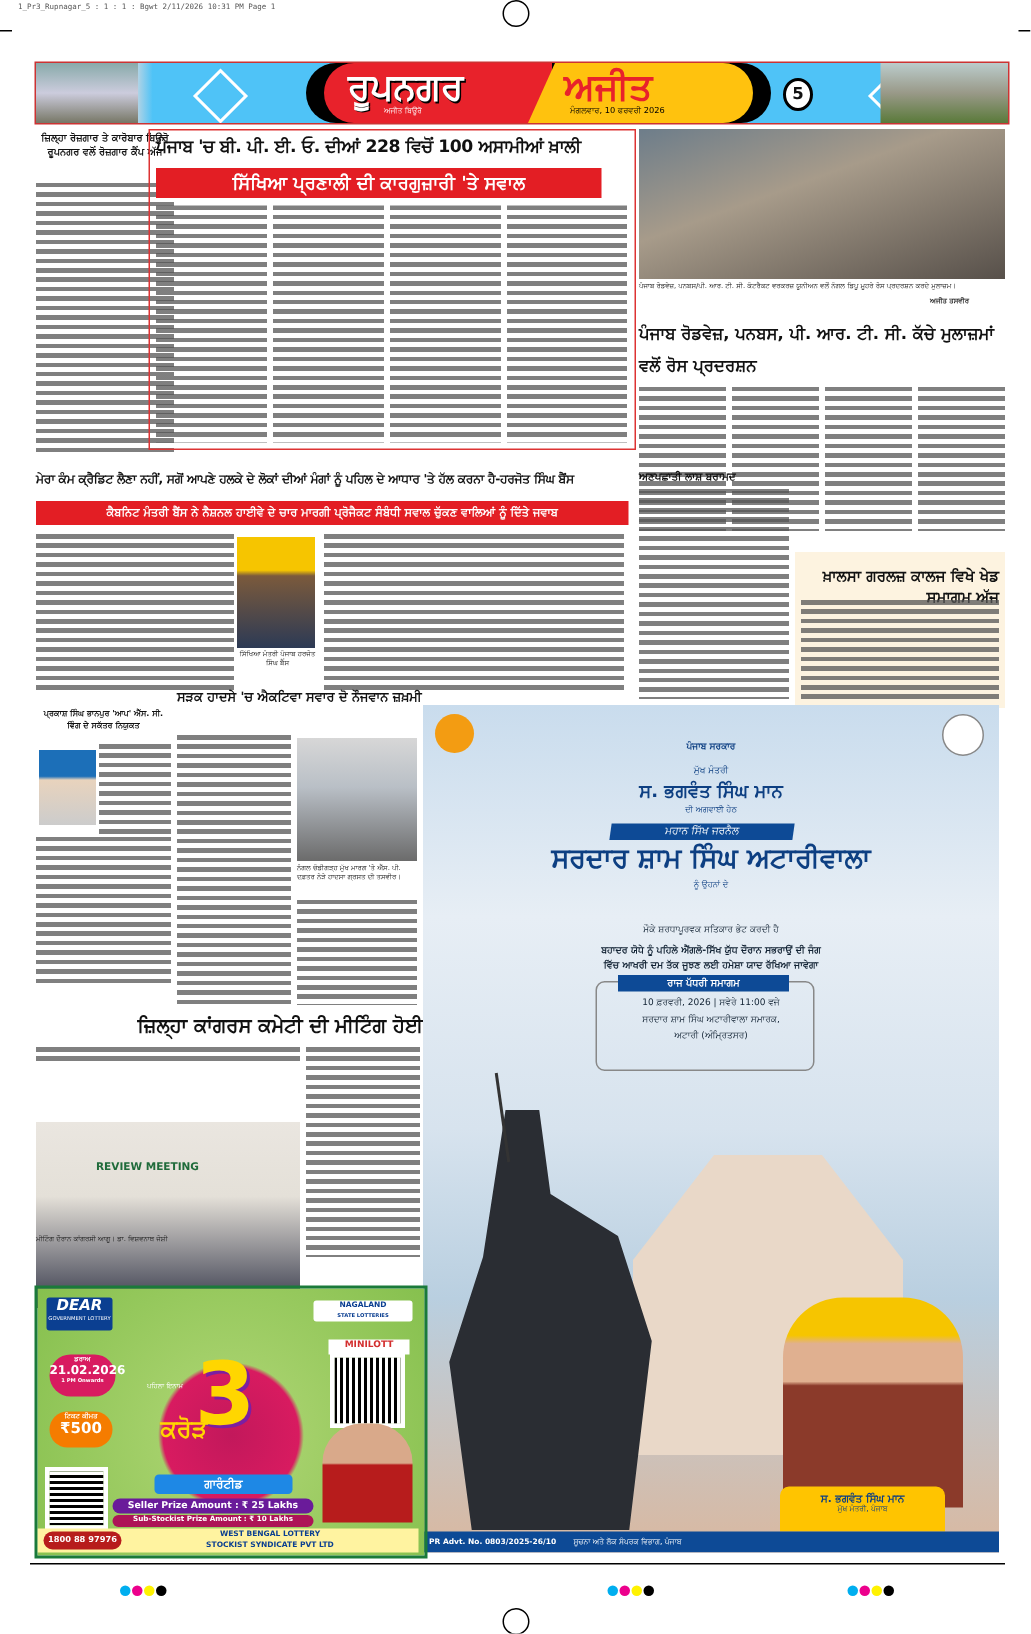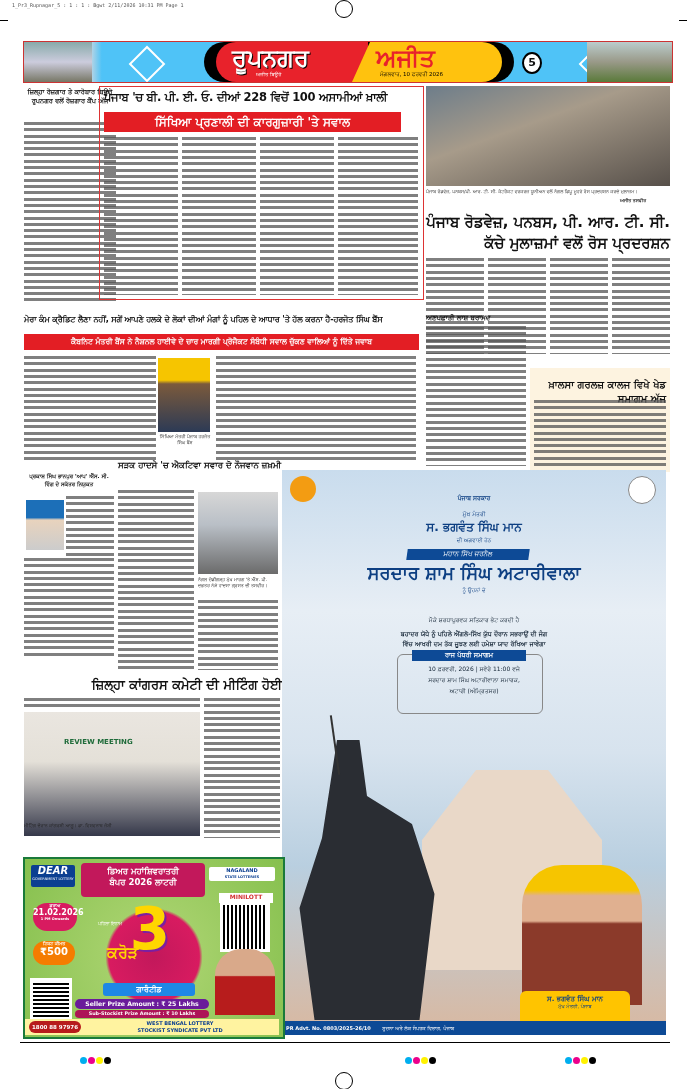--- a/index.html
+++ b/index.html
@@ -69,21 +69,21 @@
 <div class="abs hl" style="left:104px;top:90px;font-size:11.5px;letter-spacing:-.3px">ਪੰਜਾਬ 'ਚ ਬੀ. ਪੀ. ਈ. ਓ. ਦੀਆਂ 228 ਵਿਚੋਂ 100 ਅਸਾਮੀਆਂ ਖ਼ਾਲੀ</div>
 <div class="abs redbar" style="left:104px;top:112px;width:297px;height:20px;font-size:12px;line-height:20px">ਸਿੱਖਿਆ ਪ੍ਰਣਾਲੀ ਦੀ ਕਾਰਗੁਜ਼ਾਰੀ 'ਤੇ ਸਵਾਲ</div>
 <div class="abs txt lines" style="left:104px;top:137px;width:74px;height:158px"></div>
 <div class="abs txt lines" style="left:182px;top:137px;width:74px;height:158px"></div>
 <div class="abs txt lines" style="left:260px;top:137px;width:74px;height:158px"></div>
 <div class="abs txt lines" style="left:338px;top:137px;width:80px;height:158px"></div>
 
 <div class="abs photo" style="left:426px;top:86px;width:244px;height:100px"></div>
 <div class="abs caption" style="left:426px;top:189px;width:244px;line-height:6px">ਪੰਜਾਬ ਰੋਡਵੇਜ਼, ਪਨਬਸ/ਪੀ. ਆਰ. ਟੀ. ਸੀ. ਕੰਟਰੈਕਟ ਵਰਕਰਜ਼ ਯੂਨੀਅਨ ਵਲੋਂ ਨੰਗਲ ਡਿਪੂ ਮੂਹਰੇ ਰੋਸ ਪ੍ਰਦਰਸ਼ਨ ਕਰਦੇ ਮੁਲਾਜ਼ਮ।</div>
 <div class="abs caption" style="left:620px;top:198px;font-weight:bold">ਅਜੀਤ ਤਸਵੀਰ</div>
-<div class="abs hl" style="left:426px;top:212px;width:244px;font-size:15px;line-height:21px;white-space:normal;text-align:right">ਪੰਜਾਬ ਰੋਡਵੇਜ਼, ਪਨਬਸ, ਪੀ. ਆਰ. ਟੀ. ਸੀ. ਕੱਚੇ ਮੁਲਾਜ਼ਮਾਂ ਵਲੋਂ ਰੋਸ ਪ੍ਰਦਰਸ਼ਨ</div>
+<div class="abs hl" style="left:426px;top:212px;width:244px;font-size:11px;line-height:21px;white-space:normal;text-align:left">ਪੰਜਾਬ ਰੋਡਵੇਜ਼, ਪਨਬਸ, ਪੀ. ਆਰ. ਟੀ. ਸੀ. ਕੱਚੇ ਮੁਲਾਜ਼ਮਾਂ ਵਲੋਂ ਰੋਸ ਪ੍ਰਦਰਸ਼ਨ</div>
 <div class="abs txt lines" style="left:426px;top:258px;width:58px;height:96px"></div>
 <div class="abs txt lines" style="left:488px;top:258px;width:58px;height:96px"></div>
 <div class="abs txt lines" style="left:550px;top:258px;width:58px;height:96px"></div>
 <div class="abs txt lines" style="left:612px;top:258px;width:58px;height:96px"></div>
 
 <div class="abs hl" style="left:24px;top:314px;font-size:8.2px;letter-spacing:-.2px">ਮੇਰਾ ਕੰਮ ਕ੍ਰੈਡਿਟ ਲੈਣਾ ਨਹੀਂ, ਸਗੋਂ ਆਪਣੇ ਹਲਕੇ ਦੇ ਲੋਕਾਂ ਦੀਆਂ ਮੰਗਾਂ ਨੂੰ ਪਹਿਲ ਦੇ ਆਧਾਰ 'ਤੇ ਹੱਲ ਕਰਨਾ ਹੈ-ਹਰਜੋਤ ਸਿੰਘ ਬੈਂਸ</div>
 <div class="abs redbar" style="left:24px;top:334px;width:395px;height:16px;font-size:7.6px;line-height:16px">ਕੈਬਨਿਟ ਮੰਤਰੀ ਬੈਂਸ ਨੇ ਨੈਸ਼ਨਲ ਹਾਈਵੇ ਦੇ ਚਾਰ ਮਾਰਗੀ ਪ੍ਰੋਜੈਕਟ ਸੰਬੰਧੀ ਸਵਾਲ ਚੁੱਕਣ ਵਾਲਿਆਂ ਨੂੰ ਦਿੱਤੇ ਜਵਾਬ</div>
 <div class="abs txt lines" style="left:24px;top:356px;width:132px;height:104px"></div>
 <div class="abs photo" style="left:158px;top:358px;width:52px;height:74px;background:linear-gradient(180deg,#f6c500 0,#f6c500 30%,#7b5a3c 35%,#2c3a55 100%)"></div>
 <div class="abs caption" style="left:156px;top:434px;width:58px;text-align:center;line-height:6px">ਸਿੱਖਿਆ ਮੰਤਰੀ ਪੰਜਾਬ ਹਰਜੋਤ ਸਿੰਘ ਬੈਂਸ</div>
@@ -102,21 +102,21 @@
 <div class="abs txt lines" style="left:24px;top:558px;width:90px;height:100px"></div>
 
 <div class="abs hl" style="left:118px;top:460px;font-size:8.6px">ਸੜਕ ਹਾਦਸੇ 'ਚ ਐਕਟਿਵਾ ਸਵਾਰ ਦੋ ਨੌਜਵਾਨ ਜ਼ਖ਼ਮੀ</div>
 <div class="abs txt lines" style="left:118px;top:490px;width:76px;height:180px"></div>
 <div class="abs photo" style="left:198px;top:492px;width:80px;height:82px;background:linear-gradient(180deg,#d7d7d7 0,#b9bfc6 40%,#6b6b6b 100%)"></div>
 <div class="abs caption" style="left:198px;top:577px;width:80px;line-height:6px">ਨੰਗਲ ਚੰਡੀਗੜ੍ਹ ਮੁੱਖ ਮਾਰਗ 'ਤੇ ਐੱਸ. ਪੀ. ਦਫ਼ਤਰ ਨੇੜੇ ਹਾਦਸਾ ਗ੍ਰਸਤ ਦੀ ਤਸਵੀਰ।</div>
 <div class="abs txt lines" style="left:198px;top:600px;width:80px;height:70px"></div>
 
 <div class="abs hl" style="left:24px;top:677px;width:258px;font-size:13px;text-align:right">ਜ਼ਿਲ੍ਹਾ ਕਾਂਗਰਸ ਕਮੇਟੀ ਦੀ ਮੀਟਿੰਗ ਹੋਈ</div>
 <div class="abs txt lines" style="left:24px;top:698px;width:176px;height:12px"></div>
-<div class="abs photo" style="left:24px;top:712px;width:176px;height:124px;background:linear-gradient(180deg,#eae6e0 0,#e4e0d8 40%,#35384a 100%)">
+<div class="abs photo" style="left:24px;top:748px;width:176px;height:124px;background:linear-gradient(180deg,#eae6e0 0,#e4e0d8 40%,#35384a 100%)">
   <div style="position:absolute;left:40px;top:26px;font:bold 7px 'DejaVu Sans',sans-serif;color:#1f6b3a">REVIEW MEETING</div>
 </div>
 <div class="abs caption" style="left:24px;top:823px;width:176px">ਮੀਟਿੰਗ ਦੌਰਾਨ ਕਾਂਗਰਸੀ ਆਗੂ। ਡਾ. ਵਿਸ਼ਵਨਾਥ ਜੋਸ਼ੀ</div>
 <div class="abs txt lines" style="left:204px;top:698px;width:76px;height:140px"></div>
 
 <div class="abs ad">
   <div style="position:absolute;left:8px;top:6px;width:26px;height:26px;border-radius:50%;background:#f39c12"></div>
   <div style="position:absolute;right:10px;top:6px;width:26px;height:26px;border-radius:50%;background:#fff;border:1px solid #888"></div>
   <div class="c" style="top:24px;font-size:6px">ਪੰਜਾਬ ਸਰਕਾਰ</div>
   <div class="c" style="top:40px;font-size:6px;font-weight:normal">ਮੁੱਖ ਮੰਤਰੀ</div>
@@ -147,24 +147,20 @@
     <span style="margin-left:4px;font-weight:bold">PR Advt. No. 0803/2025-26/10</span>
     <span style="margin-left:10px">ਸੂਚਨਾ ਅਤੇ ਲੋਕ ਸੰਪਰਕ ਵਿਭਾਗ, ਪੰਜਾਬ</span>
   </div>
 </div>
 
 <div class="abs lottery">
   <div style="position:absolute;left:6px;top:6px;width:44px;height:22px;background:#0b3f91;color:#fff;text-align:center;border-radius:2px">
     <div style="font:bold italic 10px 'DejaVu Sans',sans-serif;line-height:12px">DEAR</div>
     <div style="font-size:3.5px">GOVERNMENT LOTTERY</div>
   </div>
-  <div style="position:absolute;left:56px;top:4px;width:124px;height:34px;background:#c2185b;border-radius:4px;color:#fff;text-align:center;font-weight:bold">
-    <div style="font-size:8.5px;margin-top:3px">ਡਿਅਰ ਮਹਾਂਸ਼ਿਵਰਾਤਰੀ</div>
-    <div style="font-size:8.5px">ਬੰਪਰ 2026 ਲਾਟਰੀ</div>
-  </div>
   <div style="position:absolute;left:184px;top:8px;width:66px;height:14px;background:#fff;border-radius:2px;font:bold 5px 'DejaVu Sans',sans-serif;color:#0b3f91;text-align:center;line-height:7px">
     <div>NAGALAND</div>
     <div style="font-size:3.5px">STATE LOTTERIES</div>
   </div>
   <div style="position:absolute;left:194px;top:34px;width:54px;height:10px;background:#fff;font:bold 6px 'DejaVu Sans',sans-serif;color:#d32f2f;text-align:center">MINILOTT</div>
   <div style="position:absolute;left:198px;top:46px;width:44px;height:44px;background:repeating-linear-gradient(90deg,#000 0 2px,#fff 2px 4px),#fff;outline:3px solid #fff"></div>
   <div style="position:absolute;left:8px;top:44px;width:44px;height:28px;background:#d81b60;border-radius:14px;color:#fff;text-align:center;font-weight:bold">
     <div style="font-size:4.5px">ਡਰਾਅ</div>
     <div style="font-size:8px">21.02.2026</div>
     <div style="font-size:3.5px">1 PM Onwards</div>

